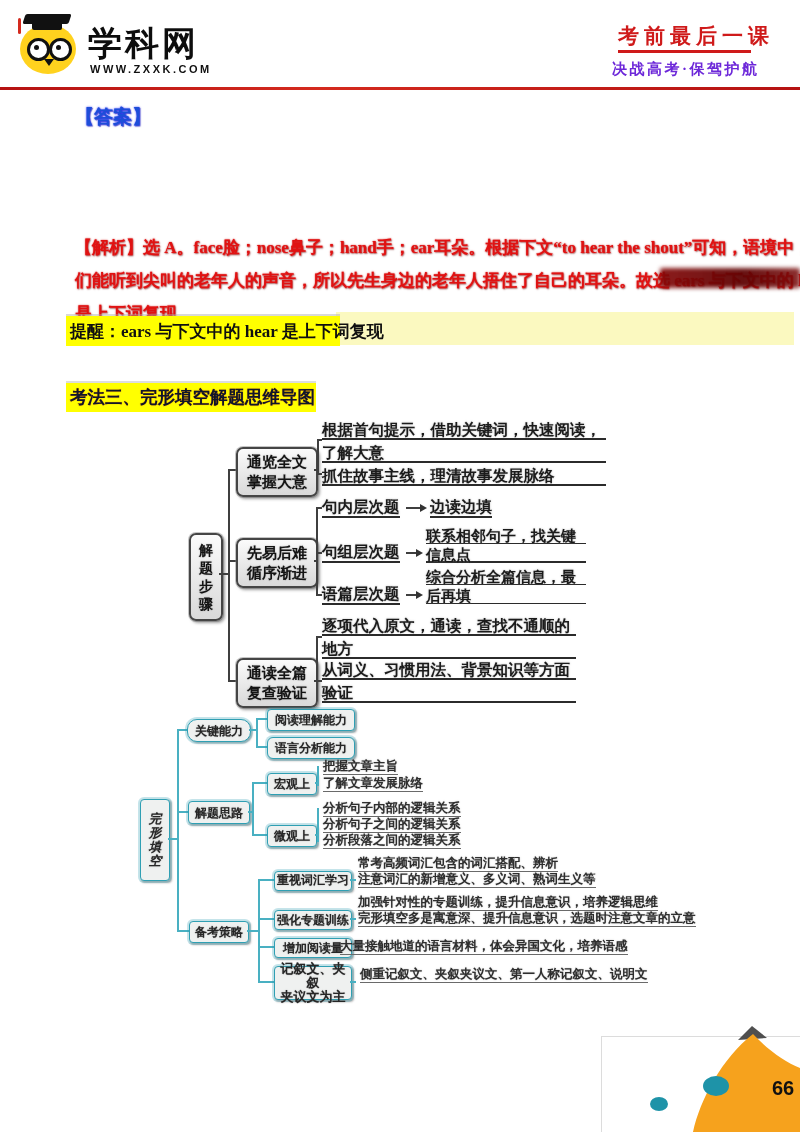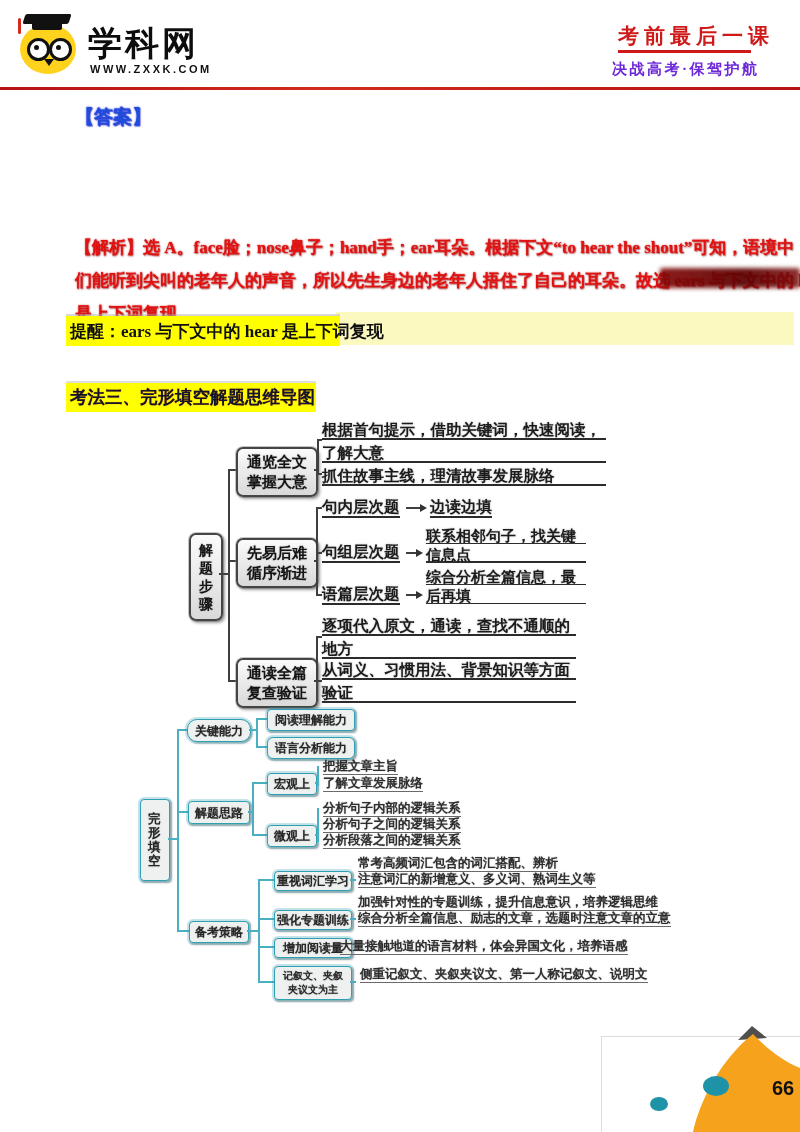--- a/index.html
+++ b/index.html
@@ -58,21 +58,21 @@
   .ln{position:absolute;background:#3f3f3f;}
   .arrow-tip{position:absolute;width:0;height:0;border-left:7px solid #333;
     border-top:4px solid transparent;border-bottom:4px solid transparent;}
 
   
   .m2-box{position:absolute;border:1.6px solid #2f9fb3;border-radius:4px;background:#eff1f0;
     color:#262626;font:bold 12px/14px "Liberation Sans",sans-serif;
     display:flex;align-items:center;justify-content:center;text-align:center;white-space:pre-line;
     box-shadow:0 0 0 2px rgba(47,159,179,.28),1.5px 1.5px 2px rgba(60,60,60,.4);
     text-shadow:0 0 1.2px rgba(90,90,90,.6);}
-  .m2-root span{display:block;width:14px;word-break:break-all;text-align:left;}
+  .m2-root span{display:block;width:14px;word-break:break-all;text-align:center;font-style:italic;}
   .m2-leaf{position:absolute;font:bold 12.5px/15px "Liberation Sans",sans-serif;color:#2e2e2e;
     border-bottom:1.5px solid #6a6a6a;white-space:nowrap;text-shadow:0 0 1.4px rgba(110,110,110,.55);}
   .ln2{position:absolute;background:#49b0c2;}
 
   
   .faint{position:absolute;background:#dcdcdc;}
   .page-number{font:bold 20px/1 "Liberation Sans",sans-serif;color:#111;}
 </style>
 </head>
 <body>
@@ -200,35 +200,35 @@
 <div class="m2-leaf" style="left:323px;top:833px;">分析段落之间的逻辑关系</div>
 
 <div class="m2-box" style="left:189px;top:921px;width:58px;height:20px;">备考策略</div>
 <div class="ln2" style="left:247px;top:930px;width:11px;height:1.6px;"></div>
 <div class="ln2" style="left:258px;top:879px;width:1.6px;height:104px;"></div>
 <div class="ln2" style="left:258px;top:879px;width:16px;height:1.6px;"></div>
 <div class="ln2" style="left:258px;top:918px;width:16px;height:1.6px;"></div>
 <div class="ln2" style="left:258px;top:946px;width:16px;height:1.6px;"></div>
 <div class="ln2" style="left:258px;top:981px;width:16px;height:1.6px;"></div>
 
-<div class="m2-box" style="left:274px;top:871px;width:76px;height:18px;">重视词汇学习</div>
+<div class="m2-box" style="left:274px;top:871px;width:76px;height:18px;font-family:Liberation Mono, monospace;">重视词汇学习</div>
 <div class="ln2" style="left:350px;top:879px;width:6px;height:1.6px;"></div>
 <div class="m2-leaf" style="left:358px;top:856px;">常考高频词汇包含的词汇搭配、辨析</div>
 <div class="m2-leaf" style="left:358px;top:872px;">注意词汇的新增意义、多义词、熟词生义等</div>
 
 <div class="m2-box" style="left:274px;top:910px;width:76px;height:18px;">强化专题训练</div>
 <div class="ln2" style="left:350px;top:918px;width:6px;height:1.6px;"></div>
 <div class="m2-leaf" style="left:358px;top:895px;">加强针对性的专题训练，提升信息意识，培养逻辑思维</div>
-<div class="m2-leaf" style="left:358px;top:911px;">综合分析全篇信息、励志的文章，选题时注意文章的立意</div>
+<div class="m2-leaf" style="left:358px;top:911px;">完形填空多是寓意深、提升信息意识，选题时注意文章的立意</div>
 
 <div class="m2-box" style="left:274px;top:938px;width:76px;height:18px;">增加阅读量</div>
 <div class="ln2" style="left:350px;top:946px;width:-2px;height:1.6px;"></div>
 <div class="m2-leaf" style="left:340px;top:939px;">大量接触地道的语言材料，体会异国文化，培养语感</div>
 
-<div class="m2-box" style="left:274px;top:966px;width:76px;height:32px;font-size:10px;line-height:14px;">记叙文、夹叙
+<div class="m2-box" style="left:274px;top:966px;width:76px;height:32px;font-size:13px;line-height:14px;">记叙文、夹叙
 夹议文为主</div>
 <div class="ln2" style="left:350px;top:981px;width:6px;height:1.6px;"></div>
 <div class="m2-leaf" style="left:360px;top:967px;">侧重记叙文、夹叙夹议文、第一人称记叙文、说明文</div>
 
 <div class="faint" style="left:601px;top:1036px;width:199px;height:1px;"></div>
 <div class="faint" style="left:601px;top:1036px;width:1px;height:96px;"></div>
 
 <svg class="abs" style="left:600px;top:1020px;" width="200" height="112" viewBox="0 0 200 112">
   <path d="M138,20 L152,6 L167,18 Z" fill="#4f4f4f"></path>
   <path d="M153,14 C168,30 185,42 200,48 L200,112 L93,112 C100,80 122,38 153,14 Z" fill="#f6a21d"></path>

